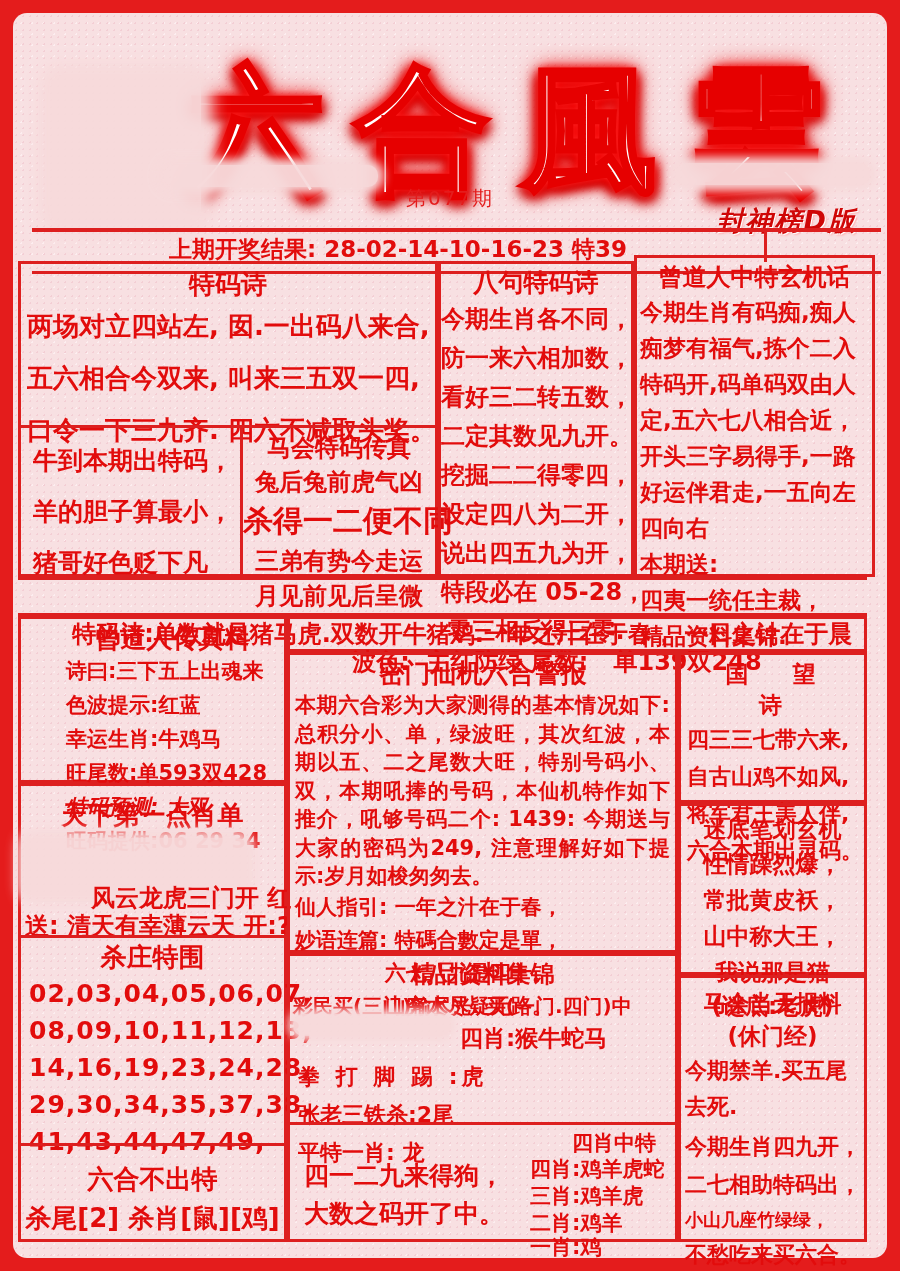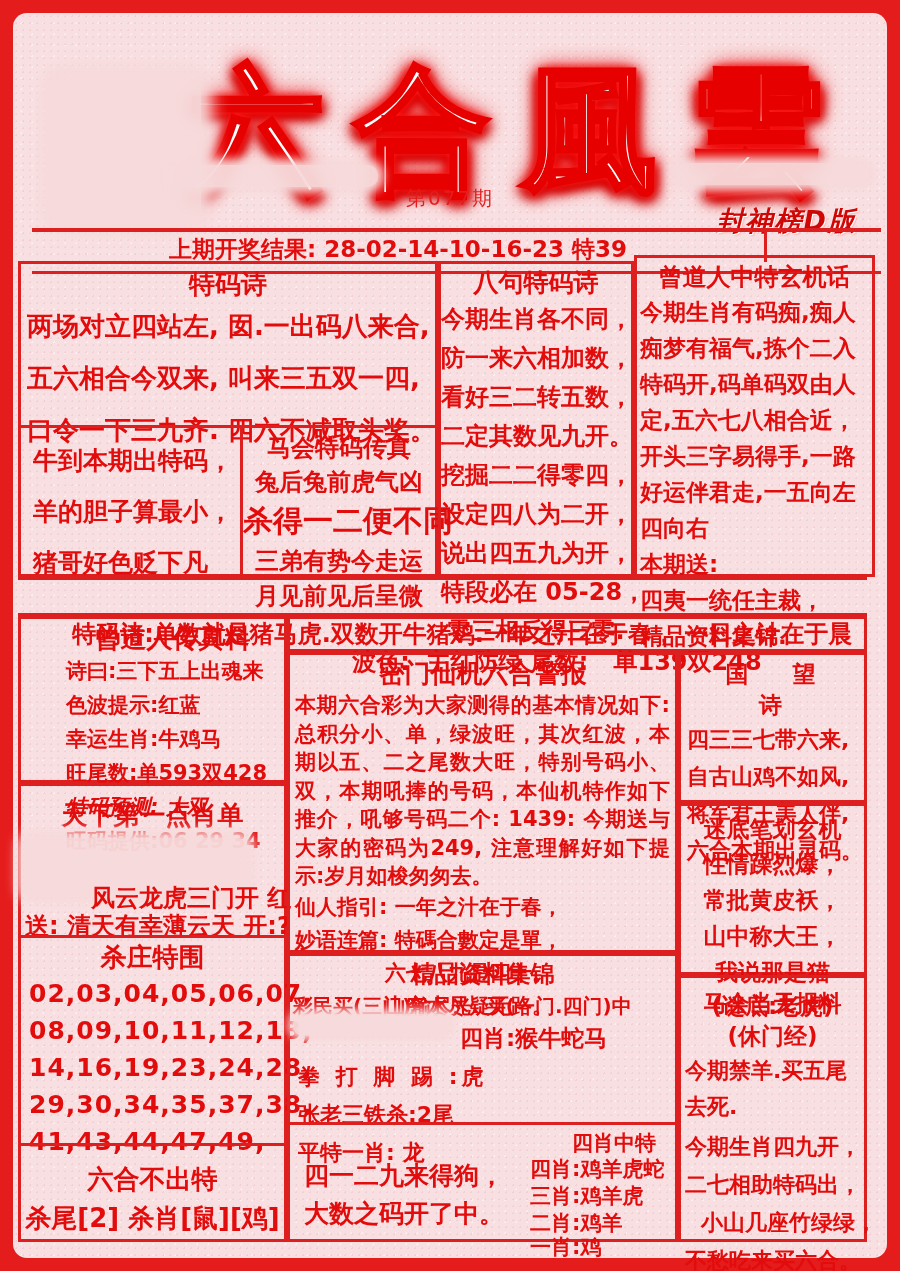--- a/index.html
+++ b/index.html
@@ -174,18 +174,18 @@
       <div class="ttl line" style="font-size:23px;margin-top:3px;">(谜底:老虎)</div>
     </div>
 
     <div class="box" style="left:665px;top:962px;width:189px;height:267px;">
       <div class="ttl" style="font-size:23px;margin-top:10px;">马会当天报料</div>
       <div class="ttl line" style="font-size:23px;margin-top:2px;">(休门经)</div>
       <div class="line" style="font-size:22px;margin:4px 0 0 4px;">今期禁羊.买五尾</div>
       <div class="line" style="font-size:22px;margin:6px 0 0 4px;">去死.</div>
       <div class="line" style="font-size:22px;margin:10px 0 0 4px;">今期生肖四九开，</div>
       <div class="line" style="font-size:22px;margin:8px 0 0 4px;">二七相助特码出，</div>
-      <div class="line" style="font-size:22px;margin:8px 0 0 20px;">小山几座竹绿绿，</div>
+      <div class="line" style="font-size:18px;margin:8px 0 0 4px;">小山几座竹绿绿，</div>
       <div class="line" style="font-size:22px;margin:8px 0 0 4px;">不愁吃来买六合。</div>
     </div>
 
   </div>
 </div>
 
 </body></html>

